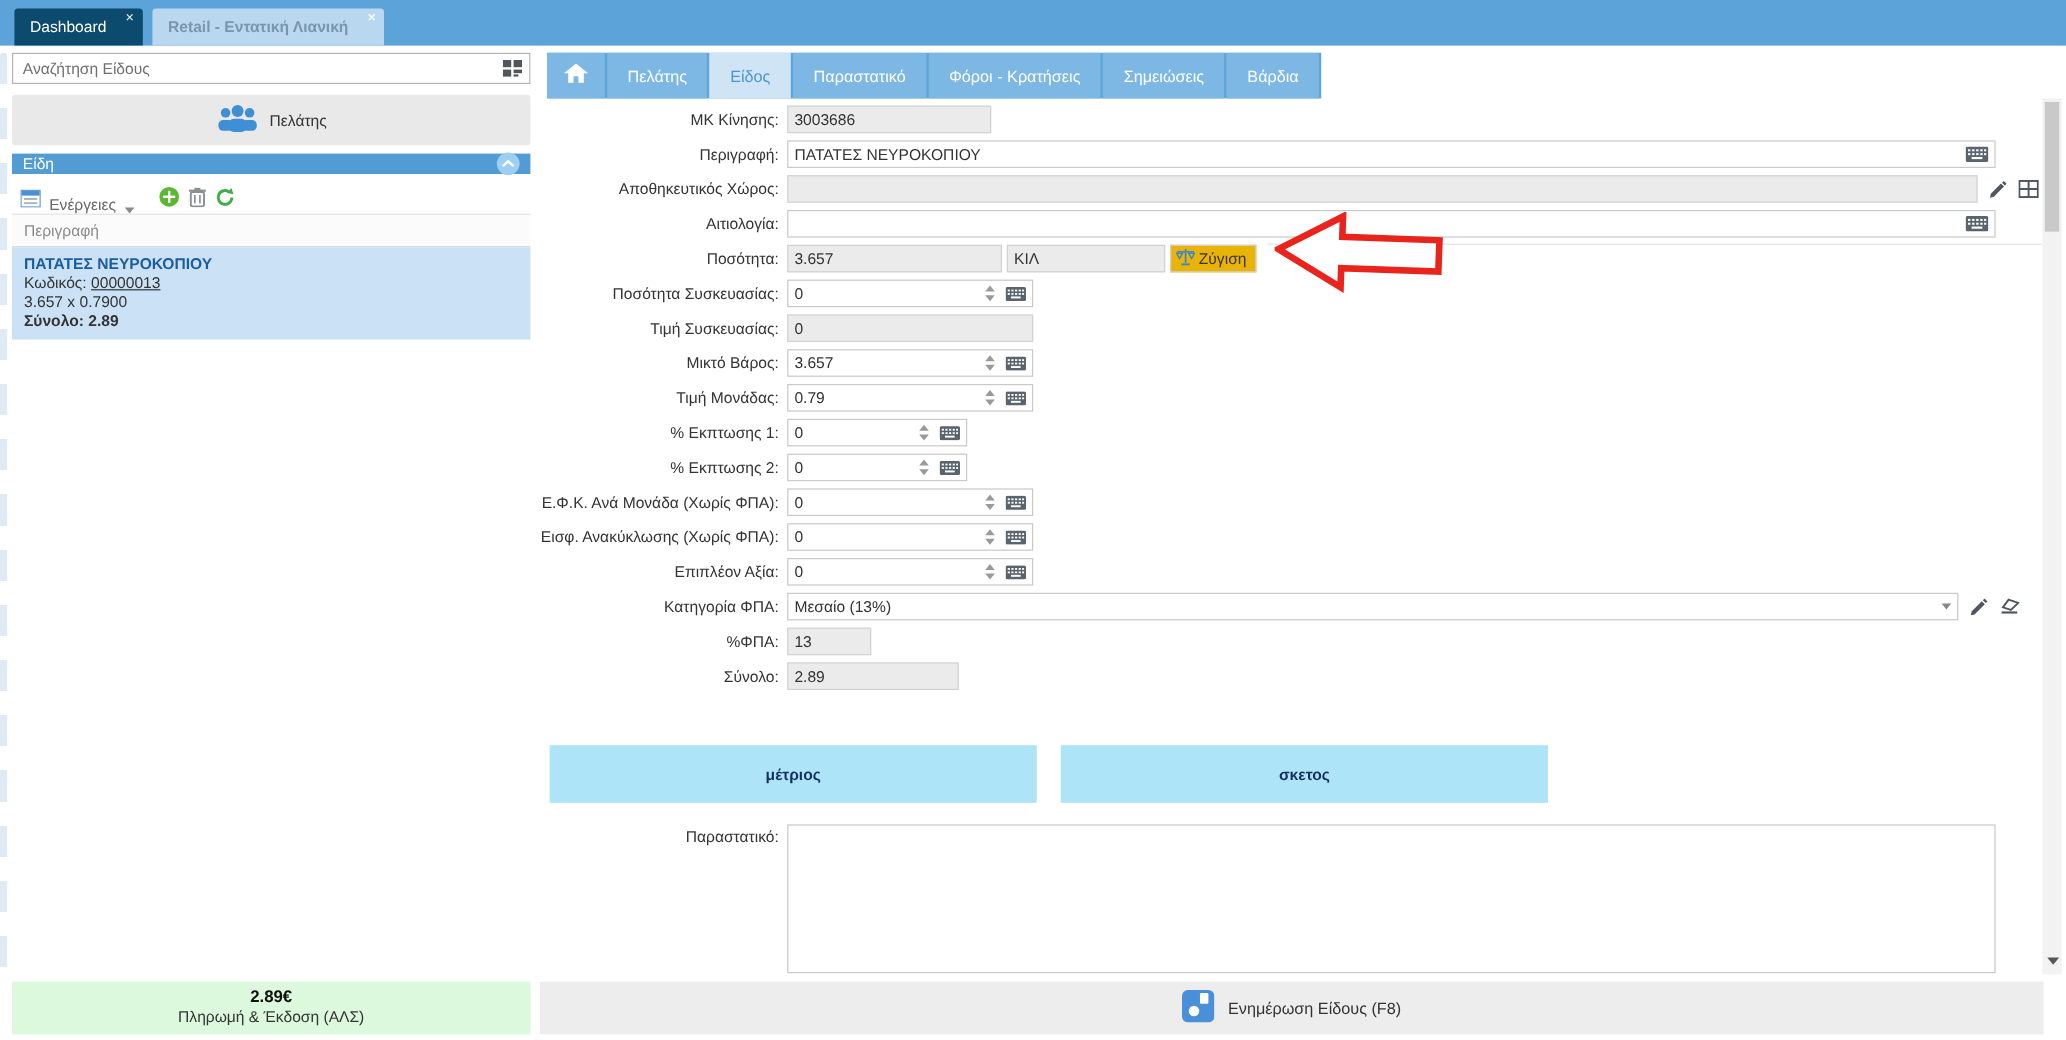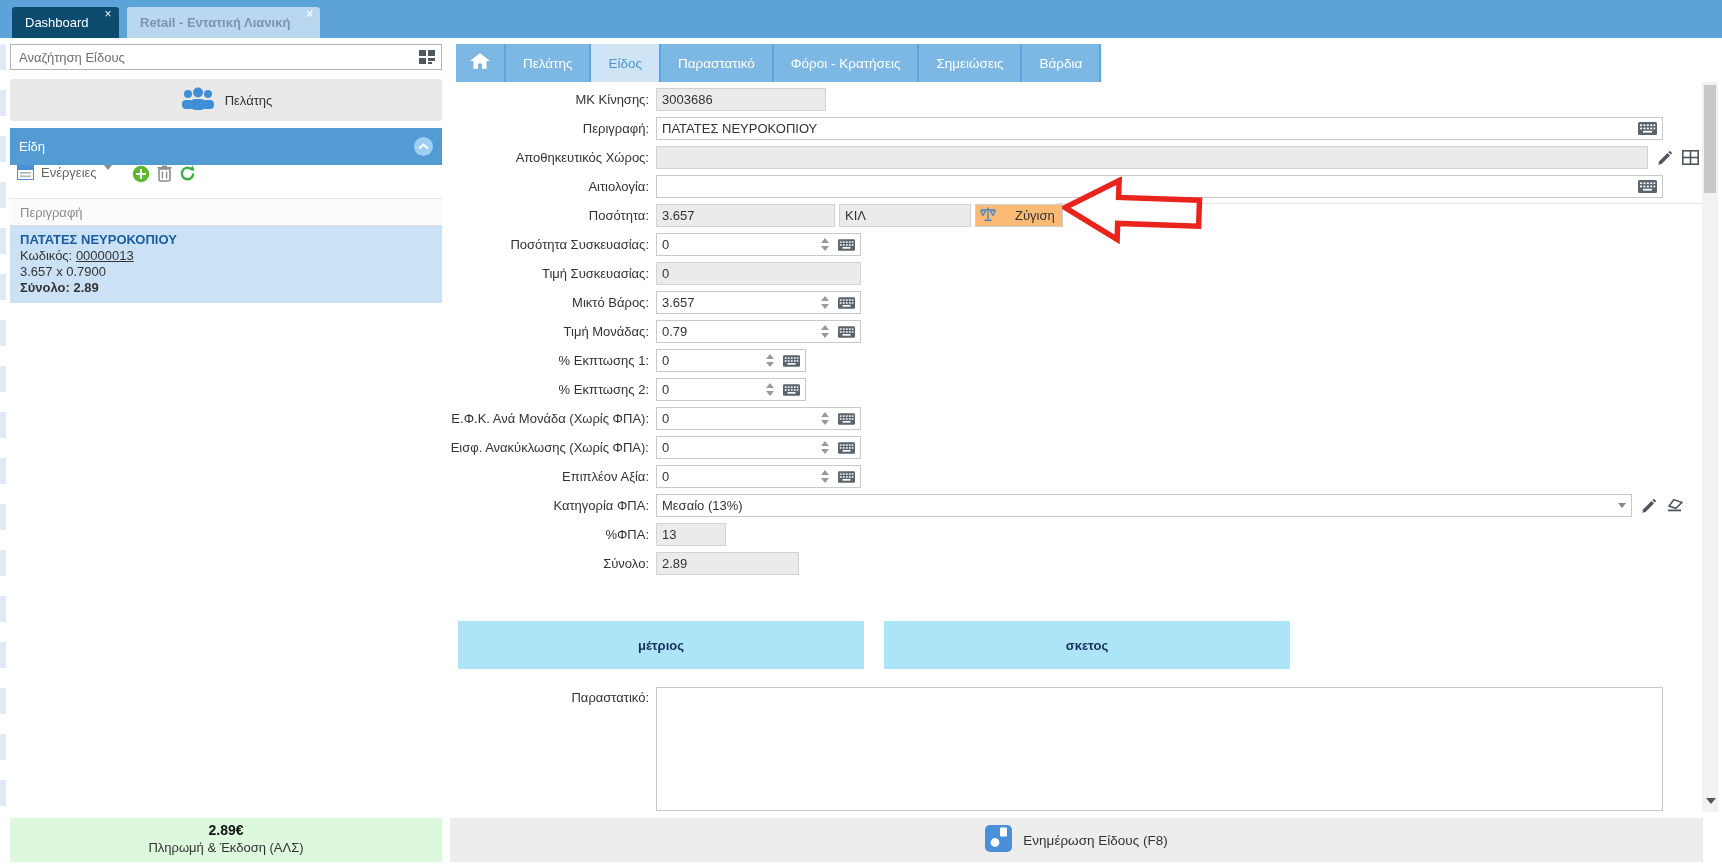--- a/index.html
+++ b/index.html
@@ -23,25 +23,25 @@
 
   
   .sidebar { position:absolute; left:10px; top:44px; width:432px; }
   .search-wrap { position:relative; width:432px; height:26px; }
   .search-wrap input { width:432px; height:26px; border:1px solid #b3b3b3; font-size:13px;
     padding:0 30px 0 8px; color:#be185d; font-family:inherit; }
   .search-wrap input::placeholder { color:#6f6f6f; opacity:1; }
   .search-grid { position:absolute; right:7px; top:6px; }
   .customer-btn { margin-top:9px; width:432px; height:42px; background:#e9e9e9; border-radius:3px;
     display:flex; align-items:center; justify-content:center; gap:9px; font-size:13px; color:#333; cursor:pointer; }
-  .eidh-bar { margin-top:7px; width:432px; height:37px; background:#529cd3; color:#fff; font-size:13px;
+  .eidh-bar { margin-top:7px; width:432px; height:17px; background:#529cd3; color:#fff; font-size:13px;
     display:flex; align-items:center; padding:0 9px; justify-content:space-between; }
   .chev-circle { width:19px; height:19px; border-radius:50%; background:#9ccff1; display:flex;
     align-items:center; justify-content:center; cursor:pointer; }
-  .side-toolbar { width:432px; height:33px; display:flex; align-items:flex-start; padding:0 7px; gap:7px;
+  .side-toolbar { width:432px; height:33px; display:flex; align-items:flex-end; padding:0 7px; gap:7px;
     background:#fff; }
   .actions-label { font-size:13px; color:#666; }
   .caret-down { width:0; height:0; border-left:4px solid transparent; border-right:4px solid transparent;
     border-top:5px solid #8a8a8a; display:inline-block; }
   .col-header { width:432px; height:28px; background:#fbfbfb; border-top:1px solid #e3e3e3;
     border-bottom:1px solid #dcdcdc; color:#8b8b8b; font-size:13px; display:flex; align-items:center; padding:0 10px; }
   .item-row { width:432px; background:#cbe2f6; padding:6px 10px 7px; font-size:13px; color:#333;
     line-height:16px; cursor:pointer; }
   .item-title { color:#1a5c9e; font-weight:bold; }
   .item-code a { color:#333; }
@@ -72,21 +72,21 @@
   .w205{width:205px} .w150{width:150px} .w976{width:976px} .w70{width:70px} .w143{width:143px}
   .spin { display:flex; flex-direction:column; justify-content:center; gap:3px; width:14px;
     align-items:center; flex:none; cursor:pointer; }
   .spin .up { width:0; height:0; border-left:4px solid transparent; border-right:4px solid transparent;
     border-bottom:5px solid #9a9a9a; }
   .spin .dn { width:0; height:0; border-left:4px solid transparent; border-right:4px solid transparent;
     border-top:5px solid #9a9a9a; }
   .kb { flex:none; margin-left:6px; cursor:pointer; display:flex; align-items:center; }
   .outside-icon { margin-left:9px; cursor:pointer; display:flex; align-items:center; }
   .gap4 { width:4px; flex:none; }
-  .weigh-btn { display:flex; align-items:center; gap:19px; height:23px; background:#fdba74;
+  .weigh-btn { display:flex; align-items:center; gap:3px; height:23px; background:#eab308;
     border:1px solid #cfcfcf; padding:0 7px 0 4px; font-size:13px; color:#333; cursor:pointer; flex:none; }
   .sel-caret { margin-left:auto; flex:none; width:0; height:0; border-left:4px solid transparent;
     border-right:4px solid transparent; border-top:5px solid #888; cursor:pointer; }
 
   .quick-row { margin-top:46px; margin-left:8px; display:flex; gap:20px; }
   .quick-btn { width:406px; height:48px; background:#aee4f8; display:flex; align-items:center;
     justify-content:center; font-size:13px; font-weight:bold; color:#15305a; cursor:pointer; }
 
   .notes-row { margin-top:18px; display:flex; align-items:flex-start; }
   .notes-row .flabel { padding-top:3px; }

